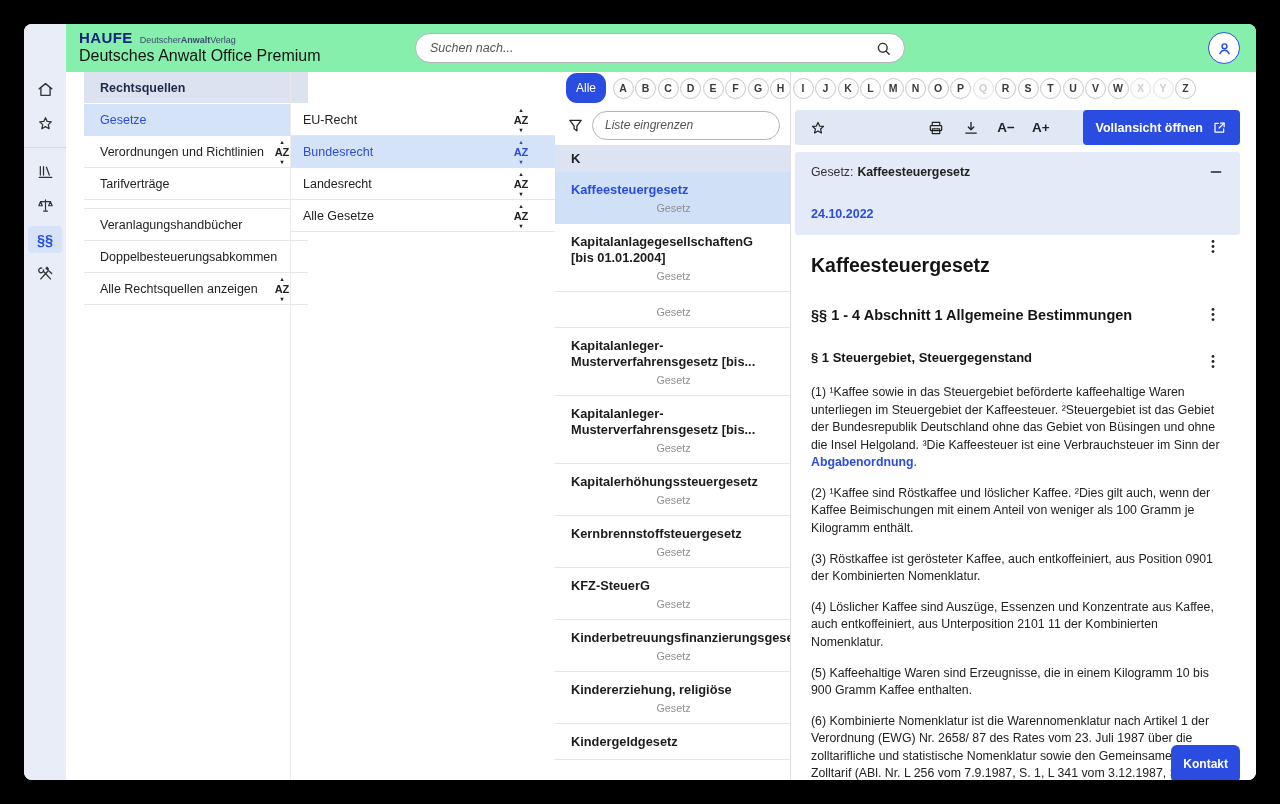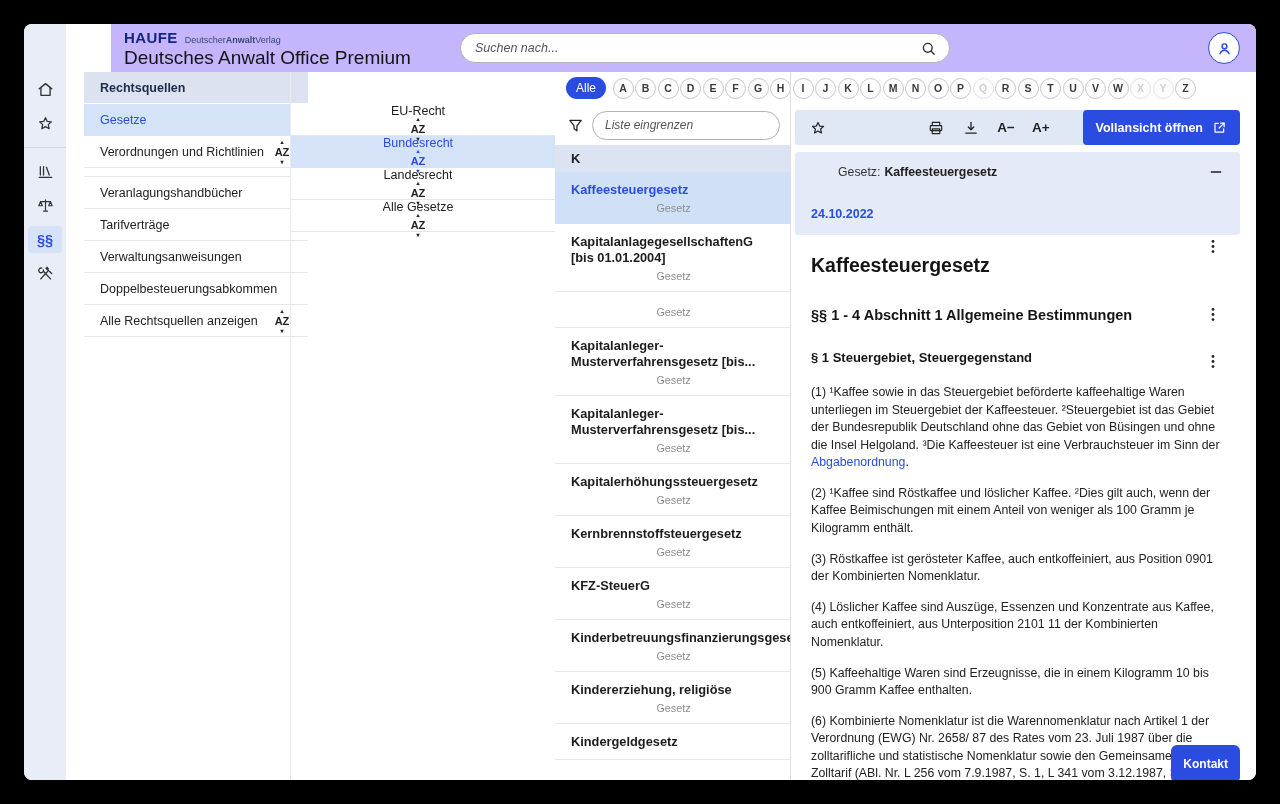--- a/index.html
+++ b/index.html
@@ -11,27 +11,27 @@
   
   .rail{position:absolute;left:0;top:0;bottom:0;width:42px;background:#e9edf8;
         display:flex;flex-direction:column;align-items:center;padding-top:52px;gap:7px;box-sizing:border-box;}
   .rail-btn{width:34px;height:27px;display:flex;align-items:center;justify-content:center;
             background:transparent;border:none;cursor:pointer;padding:0;}
   .rail-btn svg{width:19px;height:19px;}
   .rail-div{width:42px;height:1px;background:#d2d7e6;margin:3px 0;}
   .rail-btn.active{background:#d6e2f7;border-radius:4px;color:#2b4ce0;font-weight:700;font-size:14.5px;}
 
   
-  .topbar{position:absolute;left:42px;top:0;right:0;height:48px;background:#c4b5fd;margin-left:45px;}
+  .topbar{position:absolute;left:42px;top:0;right:0;height:48px;background:#86efac;}
   .brand{position:absolute;left:13px;top:5px;}
   .brand-row{display:flex;align-items:baseline;gap:7px;}
   .haufe{font-size:15px;font-weight:800;color:#16267d;letter-spacing:.4px;}
   .pub{font-size:9px;color:#3c4870;}
   .pub .b{font-weight:700;}
-  .app-title{font-size:19px;color:#141414;margin-top:1px;}
+  .app-title{font-size:16px;color:#141414;margin-top:1px;}
   .search{position:absolute;left:349px;top:9px;width:490px;height:30px;border:1px solid #b3b3b3;
           border-radius:16px;display:flex;align-items:center;padding:0 12px;background:#fff;box-sizing:border-box;}
   .search input{flex:1;border:none;outline:none;font-style:italic;font-size:12.5px;color:#333;
                 font-family:"Liberation Sans",sans-serif;background:transparent;}
   .search input::placeholder{color:#555;}
   .search svg{width:17px;height:17px;flex:0 0 auto;}
   .user-btn{position:absolute;right:16px;top:8px;width:32px;height:32px;border-radius:50%;
             border:1.6px solid #2b4ce0;background:#fff;display:flex;align-items:center;justify-content:center;cursor:pointer;padding:0;}
   .user-btn svg{width:19px;height:19px;}
 
@@ -48,25 +48,25 @@
   .nav-row.gap{margin-top:8px;border-top:1px solid #e6e6ea;}
   .nav-row .lbl{flex:1;white-space:nowrap;overflow:hidden;}
   .sort{position:relative;width:24px;text-align:center;font-size:11px;font-weight:700;color:#222;flex:0 0 auto;}
   .nav-row.selected .sort{color:#2b4ce0;}
   .sort::before{content:"\25B4";position:absolute;top:-7px;left:0;right:0;font-size:6px;line-height:6px;}
   .sort::after{content:"\25BE";position:absolute;bottom:-7px;left:0;right:0;font-size:6px;line-height:6px;}
 
   
   .col2{position:absolute;left:224px;top:0;width:265px;bottom:0;border-left:1px solid #eceaea;box-sizing:border-box;}
   .col2 .spacer{height:32px;}
-  .col2 .nav-row{padding:0 22px 0 12px;flex-direction:column;}
+  .col2 .nav-row{padding:0 22px 0 12px;}
 
   
   .alpha{position:absolute;left:500px;top:3px;width:640px;height:26px;display:flex;align-items:center;gap:1.5px;}
-  .alpha .pill{height:22px;padding:0 10px;border-radius:11px;background:#2b4ce0;color:#fff;font-size:12px;
+  .alpha .pill{height:30px;padding:0 10px;border-radius:11px;background:#2b4ce0;color:#fff;font-size:12px;
                display:flex;align-items:center;margin-right:5px;cursor:pointer;}
   .alpha .cir{width:21px;height:21px;border-radius:50%;border:1.4px solid #c6c6c6;background:#fdfdfd;
               color:#3a3a3a;font-size:10.5px;font-weight:700;display:flex;align-items:center;justify-content:center;
               box-sizing:border-box;cursor:pointer;}
   .alpha .cir[data-state="disabled"]{border-color:#e2e2e2;color:#cfcfcf;cursor:default;}
 
   
   .col3{position:absolute;left:489px;top:0;width:236px;bottom:0;border-right:1px solid #dfdfe3;box-sizing:border-box;}
   .filter-row{position:absolute;top:36px;left:0;right:0;height:34px;display:flex;align-items:center;padding:0 10px 0 12px;box-sizing:border-box;gap:8px;}
   .filter-row svg{width:17px;height:17px;flex:0 0 auto;}
@@ -88,35 +88,35 @@
   .toolbar svg{width:18px;height:18px;}
   .tb-right{margin-left:auto;display:flex;align-items:center;gap:17px;height:100%;}
   .tb-ico{background:none;border:none;cursor:pointer;padding:0;display:flex;align-items:center;}
   .tb-a{font-size:13.5px;font-weight:700;color:#222;background:none;border:none;cursor:pointer;padding:0;font-family:"Liberation Sans",sans-serif;}
   .open-btn{height:35px;margin-left:16px;background:#2b4ce0;border:none;border-radius:4px;color:#fff;
             font-size:12.5px;font-weight:700;display:flex;align-items:center;gap:9px;padding:0 13px;cursor:pointer;
             font-family:"Liberation Sans",sans-serif;}
   .open-btn svg{width:15px;height:15px;}
   .doc-header{margin-top:7px;background:#e4eaf7;border-radius:3px;padding:12px 16px 14px 16px;flex:0 0 auto;}
   .dh-row{display:flex;align-items:center;}
-  .dh-type{font-size:12.3px;color:#333;margin-left:27px;}
+  .dh-type{font-size:12.3px;color:#333;}
   .dh-title{font-size:12.3px;font-weight:700;color:#222;margin-left:4px;}
   .dh-collapse{margin-left:auto;background:none;border:none;cursor:pointer;padding:0;display:flex;}
   .dh-collapse svg{width:16px;height:16px;}
   .dh-date{margin-top:27px;font-size:12.5px;font-weight:700;color:#2b4ce0;}
   .content{padding:2px 20px 0 16px;overflow:hidden;}
   .h-row{display:flex;align-items:flex-start;}
   .kebab{margin-left:auto;background:none;border:none;cursor:pointer;padding:2px 0 0 8px;display:flex;}
   .kebab svg{width:14px;height:15px;}
   .doc-h1{font-size:19.5px;font-weight:700;color:#151515;margin-top:17px;}
   .doc-h2{font-size:14.5px;font-weight:700;color:#151515;margin-top:30px;}
   .doc-h3{font-size:13px;font-weight:700;color:#151515;margin-top:27px;}
   .content p{font-size:12.3px;line-height:1.43;color:#222;margin:13px 0 0 0;}
   .content p:first-of-type{margin-top:15px;}
-  .link{color:#2b4ce0;cursor:pointer;text-decoration:none;}
+  .link{color:#2b4ce0;cursor:pointer;text-decoration:none;font-weight:bold;}
   .kontakt{position:absolute;right:16px;top:673px;height:38px;padding:0 12px;background:#2b4ce0;color:#fff;
            border:none;border-radius:6px;font-size:12px;font-weight:700;cursor:pointer;font-family:"Liberation Sans",sans-serif;}
 </style>
 </head>
 <body>
 
 <div class="stage">
   <div class="window">
 
     <nav class="rail">
@@ -188,28 +188,25 @@
       <div class="col1">
         <div class="col1-header">Rechtsquellen</div>
         <div id="nav1">
             <div class="nav-row selected">
               <span class="lbl">Gesetze</span>
             </div>
             <div class="nav-row">
               <span class="lbl">Verordnungen und Richtlinien</span>
               <span class="sort">AZ</span>
             </div>
+            <div class="nav-row">
+              <span class="lbl">Tarifverträge</span>
+            </div>
             <div class="nav-row gap">
               <span class="lbl">Veranlagungshandbücher</span>
-            </div>
-            <div class="nav-row">
-              <span class="lbl">Tarifverträge</span>
-            </div>
-            <div class="nav-row">
-              <span class="lbl">Verwaltungsanweisungen</span>
             </div>
             <div class="nav-row">
               <span class="lbl">Doppelbesteuerungsabkommen</span>
             </div>
             <div class="nav-row">
               <span class="lbl">Alle Rechtsquellen anzeigen</span>
               <span class="sort">AZ</span>
             </div>
           </div>
       </div>

